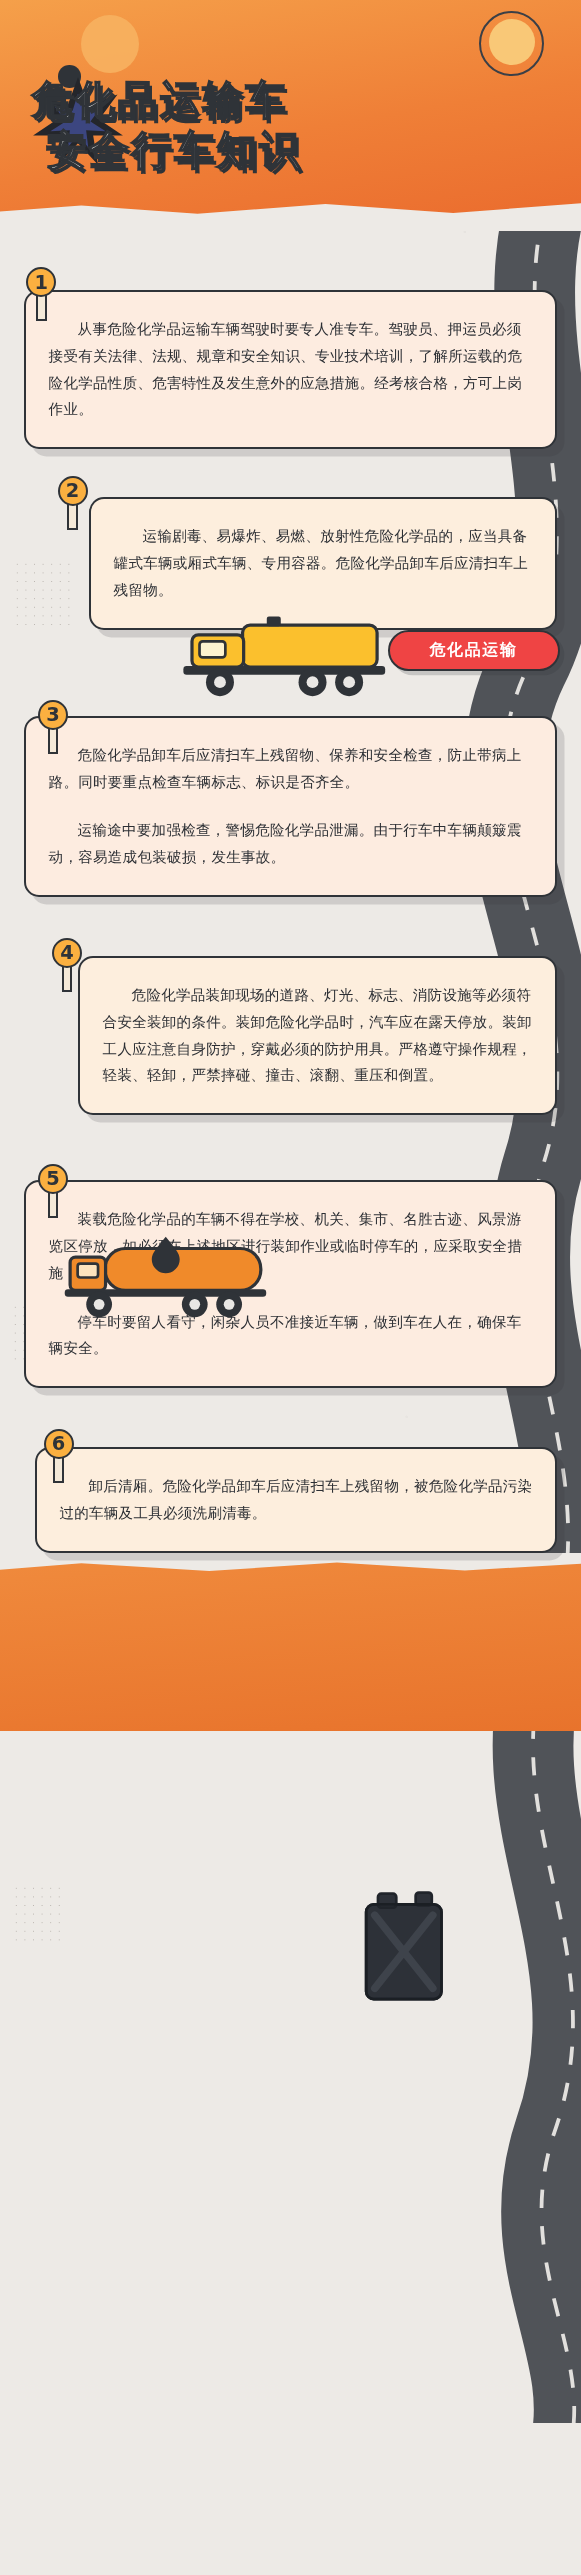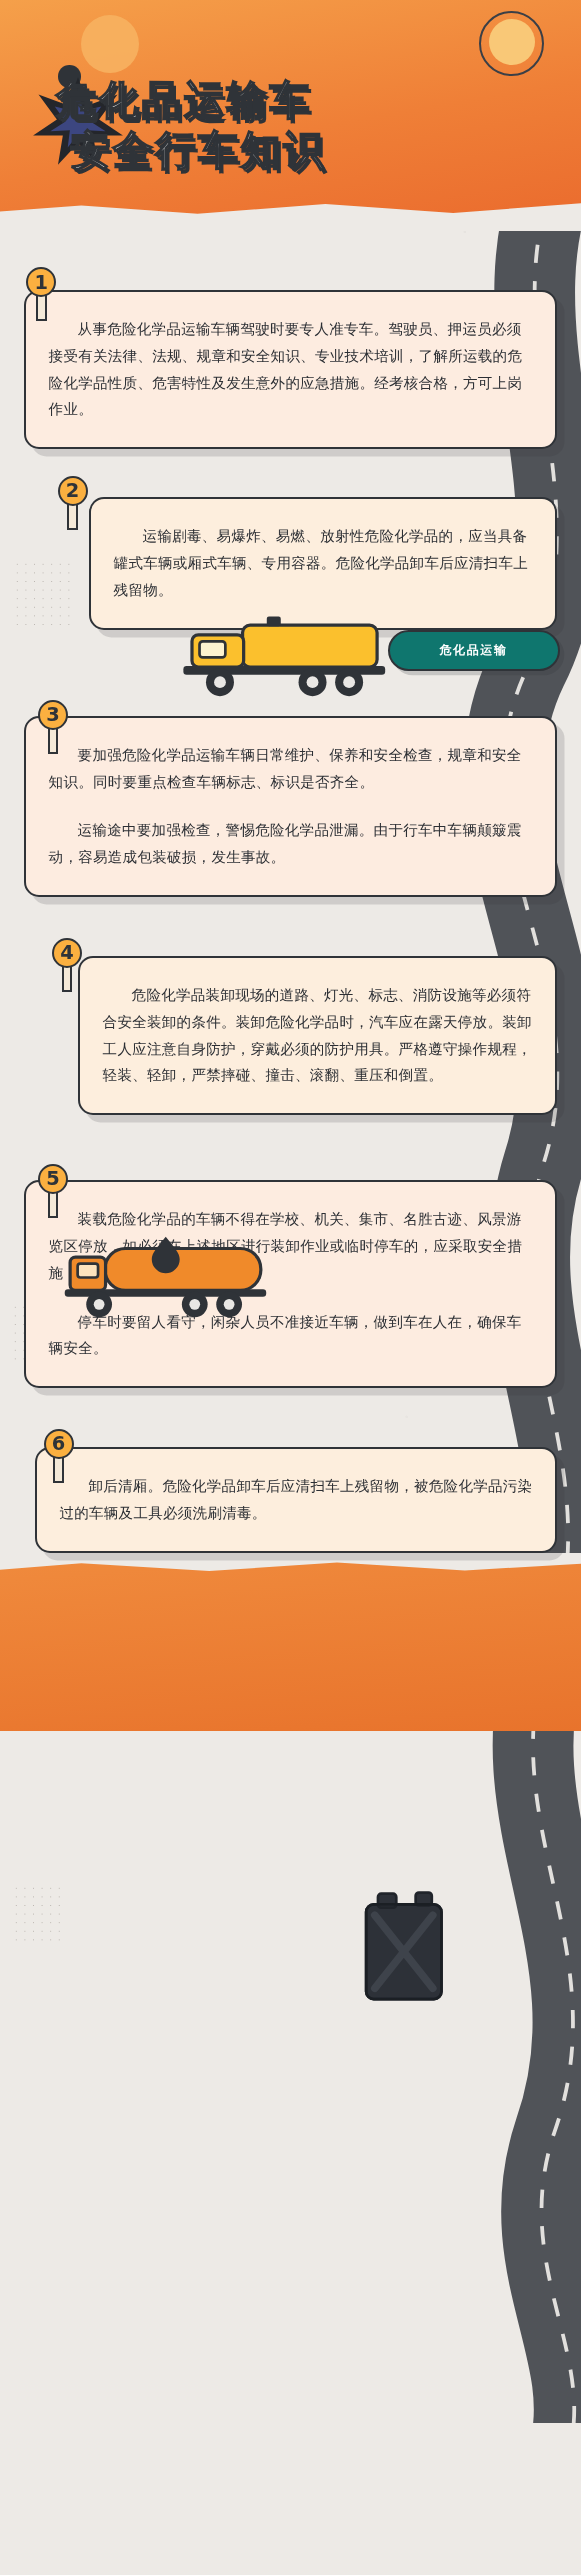--- a/index.html
+++ b/index.html
@@ -61,21 +61,21 @@
   }
   .circ-o1 { width: 58px; height: 58px; background: #f7b05f; left: 81px; top: 15px; opacity:.95;}
   .circ-o2 { width: 65px; height: 65px; border: 2.2px solid #3b3f46; right: 37px; top: 10.8px; }
   .circ-o3 { width: 46px; height: 46px; background: #f9c877; right: 46px; top: 19.4px; }
   .circ-dark { width: 22.6px; height:22.6px; background:#2f3338; left: 58px; top: 65px;}
 
   .burst {
     position:absolute; left: 32px; top: 75px; width: 92px; height: 92px;
   }
   .title-wrap {
-    position: absolute; left: 56px; top: 75px; width: 495px;
+    position: absolute; left: 32px; top: 75px; width: 495px;
   }
   .title-line {
     display: inline-block;
     color: #fff;
     font-size: 40px;
     font-weight: bold;
     letter-spacing: 2.7px;
     -webkit-text-stroke: 1.6px #2f3338;
     text-shadow: 3.2px 3.8px 0 #2f3338;
     line-height: 1.26;
@@ -133,25 +133,25 @@
     text-indent: 2em;
     letter-spacing: 0.3px;
   }
   .card p + p { margin-top: 22px; }
 
   
   .pill {
     position: absolute;
     right: 21.5px;
     width: 172px; height: 41px;
-    background: #0f766e;
+    background: #ef4444;
     border: 2.2px solid #2f3338;
     border-radius: 21.5px;
     display: flex; align-items: center; justify-content: center;
-    color: #fff; font-size: 12px; font-weight: bold; letter-spacing: 1.6px;
+    color: #fff; font-size: 16px; font-weight: bold; letter-spacing: 1.6px;
     box-shadow: 4.3px 4.3px 0 rgba(47,51,56,.2);
     z-index: 8;
   }
 
   
   .illus { position: absolute; z-index: 5; }
 
   
   .footer {
     position: relative;
@@ -269,21 +269,21 @@
     </svg>
   </div>
 
   <div class="section" style="margin-top:86px;">
     <div class="num-badge" style="left:7.5px; top:-16px;">
       <div class="stick"></div>
         <div class="pin"></div>
       <div class="num">3</div>
     </div>
     <div class="card peach" style="margin-top:29px;">
-      <p>要加强危险化学品运输车辆日常维护、保养和安全检查，规章和安全知识。同时要重点检查车辆标志、标识是否齐全。</p>
+      <p>危险化学品卸车后应清扫车上残留物、保养和安全检查，防止带病上路。同时要重点检查车辆标志、标识是否齐全。</p>
       <p>运输途中要加强检查，警惕危险化学品泄漏。由于行车中车辆颠簸震动，容易造成包装破损，发生事故。</p>
     </div>
   </div>
 
   <div class="section" style="margin-top:59px;">
     <div class="num-badge" style="left:21.5px; top:-18.3px;">
       <div class="stick"></div>
         <div class="pin"></div>
       <div class="num">4</div>
     </div>

